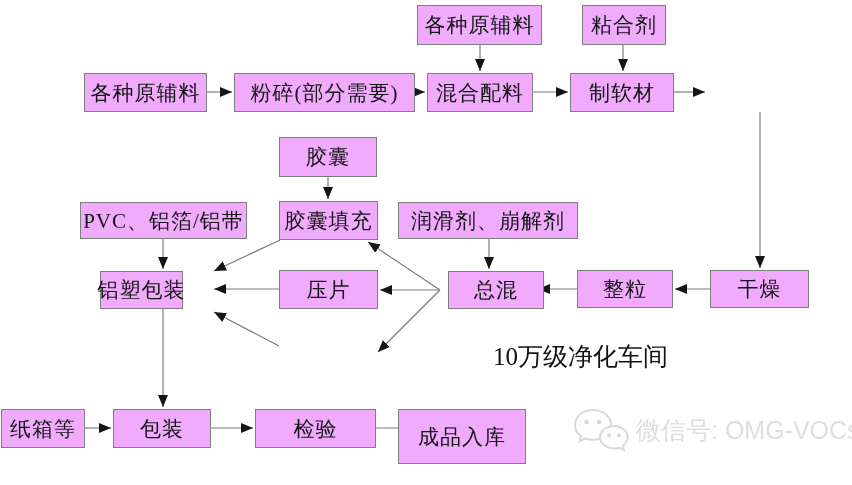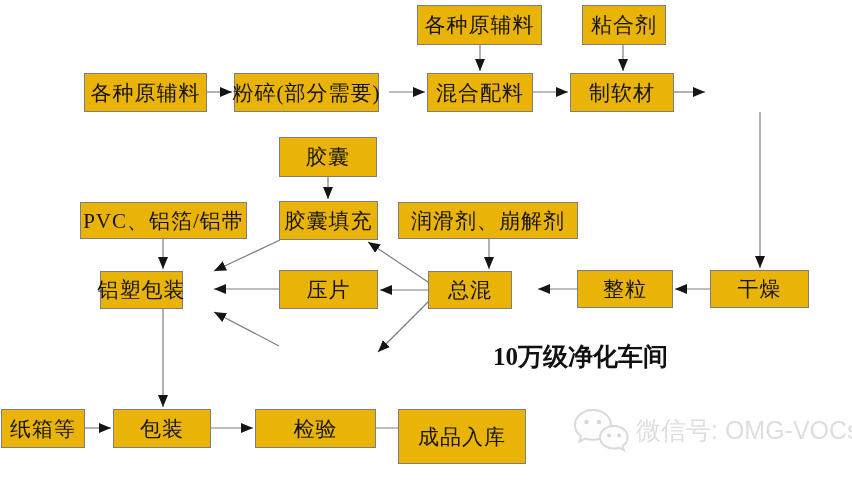--- a/index.html
+++ b/index.html
@@ -1,23 +1,23 @@
 <!DOCTYPE html>
 <html><head>
 <meta charset="utf-8">
 <style>
   html,body{margin:0;padding:0;background:#fff;}
   .stage{position:relative;width:852px;height:485px;background:#ffffff;overflow:hidden;
          font-family:"Liberation Serif","DejaVu Serif",serif;}
   svg.edges{position:absolute;left:0;top:0;}
-  .node{position:absolute;box-sizing:border-box;border:1px solid #7e7e7e;background:#eab308;
+  .node{position:absolute;box-sizing:border-box;border:1px solid #7e7e7e;background:#f0abfc;
         display:flex;align-items:center;justify-content:center;font-size:21px;color:#141414;
         white-space:nowrap;letter-spacing:1px;}
   .note{position:absolute;left:488px;top:340px;width:185px;height:32px;display:flex;
-        align-items:center;justify-content:center;font-weight:bold;font-size:25px;color:#111;
+        align-items:center;justify-content:center;font-weight:normal;font-size:25px;color:#111;
         white-space:nowrap;}
   .watermark{position:absolute;left:572px;top:406px;display:flex;align-items:center;gap:6px;
         color:#dedede;font-family:"Liberation Sans","DejaVu Sans",sans-serif;font-size:25px;
         text-shadow:0 1px 0 #ffffff;white-space:nowrap;}
   .wm-icon{display:inline-flex;}
 </style>
 </head>
 <body>
 
 <div class="stage">
@@ -48,32 +48,32 @@
       <line x1="279" y1="289" x2="214" y2="289" marker-end="url(#arw)"></line>
       <line x1="279" y1="346" x2="214" y2="312" marker-end="url(#arw)"></line>
       <line x1="163" y1="309" x2="163" y2="407" marker-end="url(#arw)"></line>
       <line x1="85" y1="428" x2="111" y2="428" marker-end="url(#arw)"></line>
       <line x1="211" y1="428" x2="253" y2="428" marker-end="url(#arw)"></line>
       <line x1="376" y1="428" x2="413" y2="428" marker-end="url(#arw)"></line>
     </g>
   </svg>
 
   <div class="node" style="left:84px;top:73px;width:123px;height:39px">各种原辅料</div>
-  <div class="node" style="left:234px;top:73px;width:145px;height:39px">粉碎(部分需要)</div>
+  <div class="node" style="left:234px;top:73px;width:181px;height:39px">粉碎(部分需要)</div>
   <div class="node" style="left:417px;top:5px;width:125px;height:40px">各种原辅料</div>
   <div class="node" style="left:582px;top:5px;width:84px;height:40px">粘合剂</div>
   <div class="node" style="left:427px;top:73px;width:106px;height:39px">混合配料</div>
   <div class="node" style="left:570px;top:73px;width:104px;height:39px">制软材</div>
   <div class="node" style="left:279px;top:137px;width:98px;height:40px">胶囊</div>
   <div class="node" style="left:279px;top:201px;width:99px;height:39px">胶囊填充</div>
   <div class="node" style="left:398px;top:202px;width:180px;height:37px">润滑剂、崩解剂</div>
   <div class="node" style="left:80px;top:202px;width:167px;height:37px">PVC、铝箔/铝带</div>
   <div class="node" style="left:100px;top:271px;width:83px;height:38px">铝塑包装</div>
   <div class="node" style="left:279px;top:270px;width:99px;height:39px">压片</div>
-  <div class="node" style="left:428px;top:271px;width:84px;height:38px">总混</div>
+  <div class="node" style="left:448px;top:271px;width:96px;height:38px">总混</div>
   <div class="node" style="left:577px;top:270px;width:96px;height:38px">整粒</div>
   <div class="node" style="left:710px;top:270px;width:99px;height:38px">干燥</div>
   <div class="node" style="left:1px;top:409px;width:84px;height:39px">纸箱等</div>
   <div class="node" style="left:113px;top:409px;width:98px;height:39px">包装</div>
   <div class="node" style="left:255px;top:409px;width:121px;height:39px">检验</div>
   <div class="node" style="left:398px;top:409px;width:128px;height:55px">成品入库</div>
 
   <div class="note">10万级净化车间</div>
 
   <div class="watermark">

